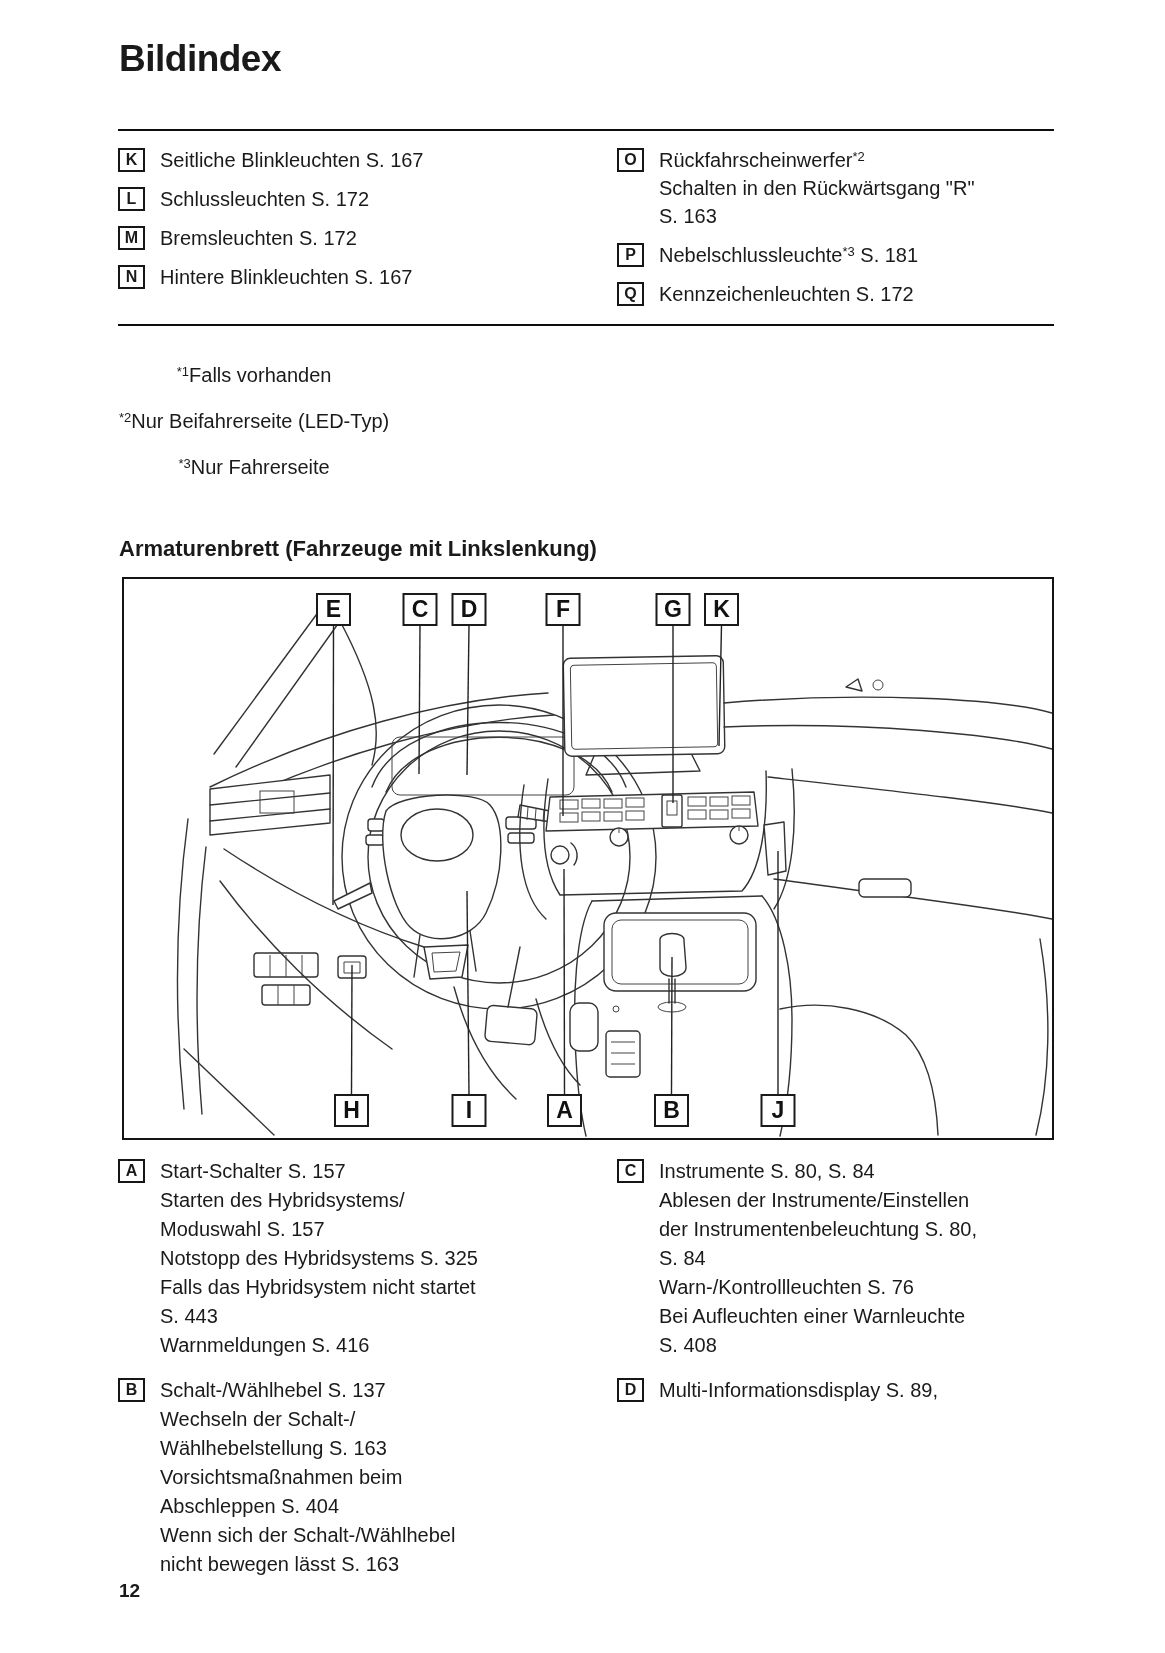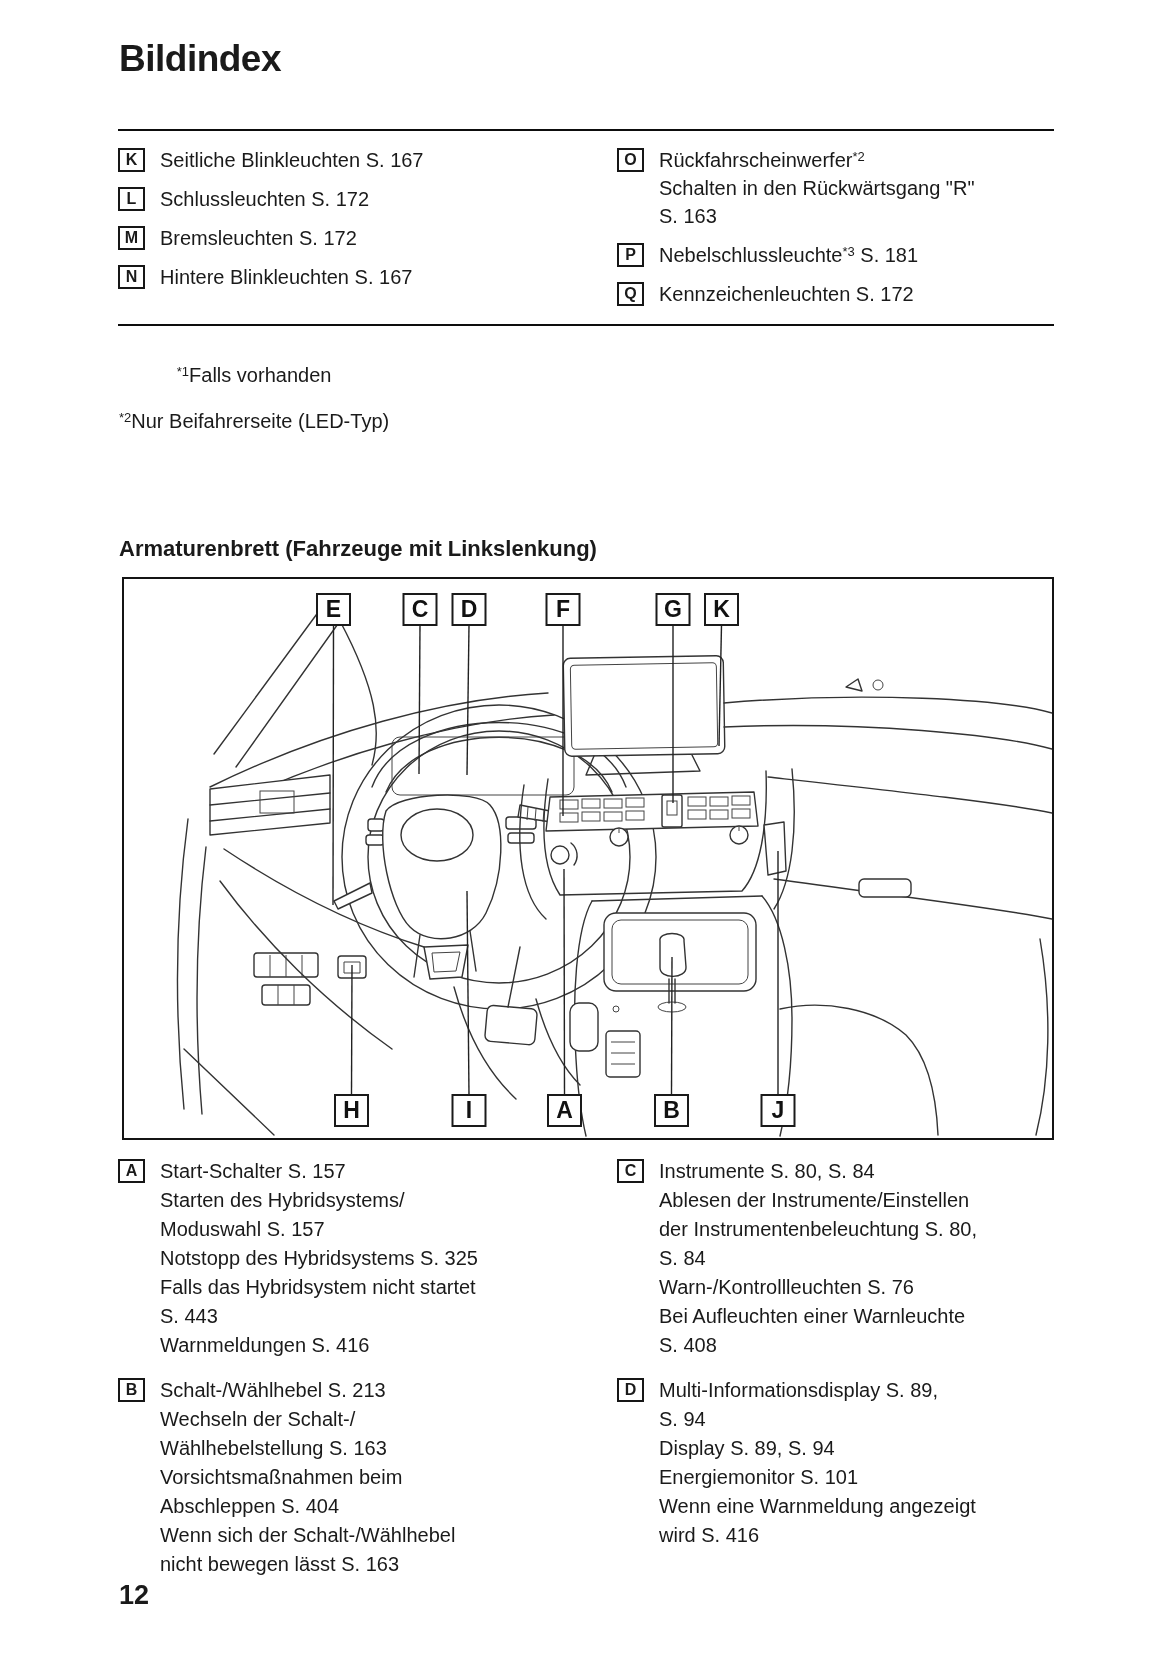--- a/index.html
+++ b/index.html
@@ -42,21 +42,21 @@
   .footnote sup{font-size:13px;vertical-align:6px;line-height:0;}
   
   #section-heading{left:119px;top:536px;font-size:22px;font-weight:bold;}
   
   #figure-box{
     left:122px;top:577px;width:932px;height:563px;box-sizing:border-box;
     border:2px solid #141414;background:#fff;
   }
   #figure-box svg{display:block;width:100%;height:100%;}
   
-  #page-number{left:119px;top:1580px;font-size:27px;font-weight:bold;}
+  #page-number{left:119px;top:1580px;font-size:19px;font-weight:bold;}
 
   
   .ln{fill:none;stroke:#333333;stroke-width:1.4;stroke-linecap:round;stroke-linejoin:round;}
   .lnw{fill:#ffffff;stroke:#333333;stroke-width:1.4;stroke-linejoin:round;}
   .thin{fill:none;stroke:#444444;stroke-width:1;}
   .leader{fill:none;stroke:#222222;stroke-width:1.4;}
   .callout-rect{fill:#ffffff;stroke:#1a1a1a;stroke-width:2;}
   .callout-letter{font-family:"Liberation Sans","DejaVu Sans",sans-serif;font-size:23px;font-weight:bold;fill:#111111;text-anchor:middle;}
 </style>
 </head>
@@ -107,20 +107,21 @@
       </div>
     </div>
   </div>
 </div>
 
 <div class="abs rule" id="rule-2"></div>
 
 <div class="abs" id="footnotes">
   <div class="footnote"><sup>*1</sup><span>Falls vorhanden</span></div>
   <div class="footnote"><sup>*2</sup><span>Nur Beifahrerseite (LED-Typ)</span></div>
+  <div class="footnote"><sup>*3</sup><span>Nur Fahrerseite</span></div>
 </div>
 
 <div class="abs" id="section-heading">Armaturenbrett (Fahrzeuge mit Linkslenkung)</div>
 
 <div class="abs" id="figure-box">
   <svg viewBox="0 0 928 559" aria-hidden="true">
 
     <g>
 
       <path class="ln" d="M90 175 L198 28"></path>
@@ -296,21 +297,21 @@
 Moduswahl S. 157
 Notstopp des Hybridsystems S. 325
 Falls das Hybridsystem nicht startet
 S. 443
 Warnmeldungen S. 416</div>
       </div>
     </div>
     <div class="legend-item">
       <span class="badge">B</span>
       <div class="item-text">
-        <span>Schalt-/Wählhebel S. 213</span>
+        <span>Schalt-/Wählhebel S. 137</span>
         <div class="item-lines">Wechseln der Schalt-/
 Wählhebelstellung S. 163
 Vorsichtsmaßnahmen beim
 Abschleppen S. 404
 Wenn sich der Schalt-/Wählhebel
 nicht bewegen lässt S. 163</div>
       </div>
     </div>
   </div>
   <div class="col col-right">
@@ -323,23 +324,18 @@
 S. 84
 Warn-/Kontrollleuchten S. 76
 Bei Aufleuchten einer Warnleuchte
 S. 408</div>
       </div>
     </div>
     <div class="legend-item">
       <span class="badge">D</span>
       <div class="item-text">
         <span>Multi-Informationsdisplay S. 89,</span>
-        <div class="item-lines">S. 94
-Display S. 89, S. 94
-Energiemonitor S. 101
-Wenn eine Warnmeldung angezeigt
-wird S. 416</div>
       </div>
     </div>
   </div>
 </div>
 
 <div class="abs" id="page-number">12</div>
 
 </body></html>

